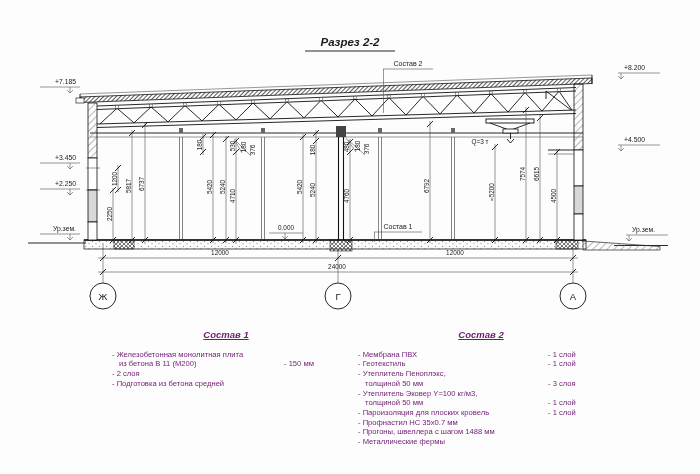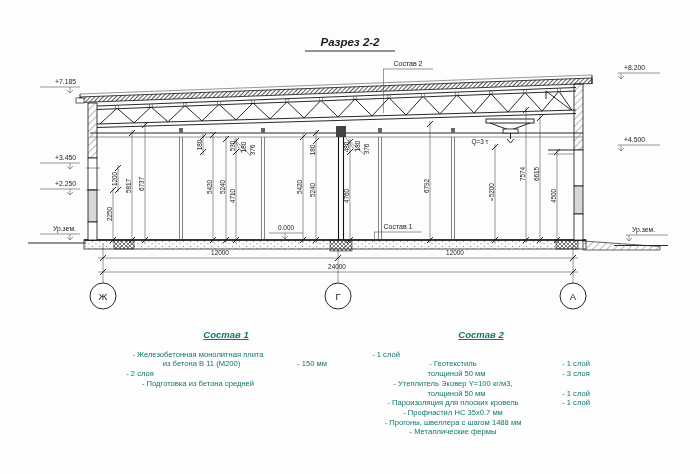--- a/index.html
+++ b/index.html
@@ -1,31 +1,31 @@
 <!DOCTYPE html>
 <html><head>
 <meta charset="utf-8">
 <style>
   html,body{margin:0;padding:0;background:#e8e8e8;}
   .page{position:relative;width:700px;height:474px;background:#fdfdfd;overflow:hidden;
-        font-family:"Liberation Sans", sans-serif;color:#0f766e;}
+        font-family:"Liberation Sans", sans-serif;color:#701a75;}
   svg text{font-family:"Liberation Sans", sans-serif;fill:#1a1a1a;}
   .dim{font-size:6.4px;}
   .elev{font-size:6.8px;}
   .ax{font-size:9.5px;}
   .callout{font-size:7px;}
   .ttl{font-size:11.5px;font-style:italic;font-weight:bold;}
   .thin{stroke:#444;stroke-width:.55;fill:none;}
   .med{stroke:#111;stroke-width:.9;fill:none;}
   .thk{stroke:#111;stroke-width:1.5;fill:none;}
   .tk{stroke:#111;stroke-width:.9;}
   .comp{position:absolute;font-size:7.6px;line-height:9.7px;}
   .comp-title{font-style:italic;font-weight:bold;font-size:9.5px;text-decoration:underline;
               text-align:center;margin-bottom:10px;}
-  .comp-row{display:flex;text-align:center;}
+  .comp-row{display:flex;}
   .comp-row .t{flex:1;}
   .comp-row .v{flex:none;width:56px;}
   .ind .t{padding-left:7px;}
   .comp1{left:112px;top:330px;width:228px;}
   .comp2{left:358px;top:330px;width:246px;}
 </style>
 </head>
 <body>
 
 <div class="page">
@@ -358,25 +358,30 @@
       </div>
   <div class="comp-row">
         <span class="v"></span>
       </div>
 </div>
 
 
 <div class="comp comp2">
   <div class="comp-title">Состав 2</div>
   <div class="comp-row">
+        <span class="t">- Мембрана ПВХ</span>
         <span class="v">- 1 слой</span>
       </div>
   <div class="comp-row">
         <span class="t">- Геотекстиль</span>
         <span class="v">- 1 слой</span>
+      </div>
+  <div class="comp-row">
+        <span class="t">- Утеплитель Пеноплэкс,</span>
+        <span class="v"></span>
       </div>
   <div class="comp-row ind">
         <span class="t">толщиной 50 мм</span>
         <span class="v">- 3 слоя</span>
       </div>
   <div class="comp-row">
         <span class="t">- Утеплитель Эковер Y=100 кг/м3,</span>
         <span class="v"></span>
       </div>
   <div class="comp-row ind">

